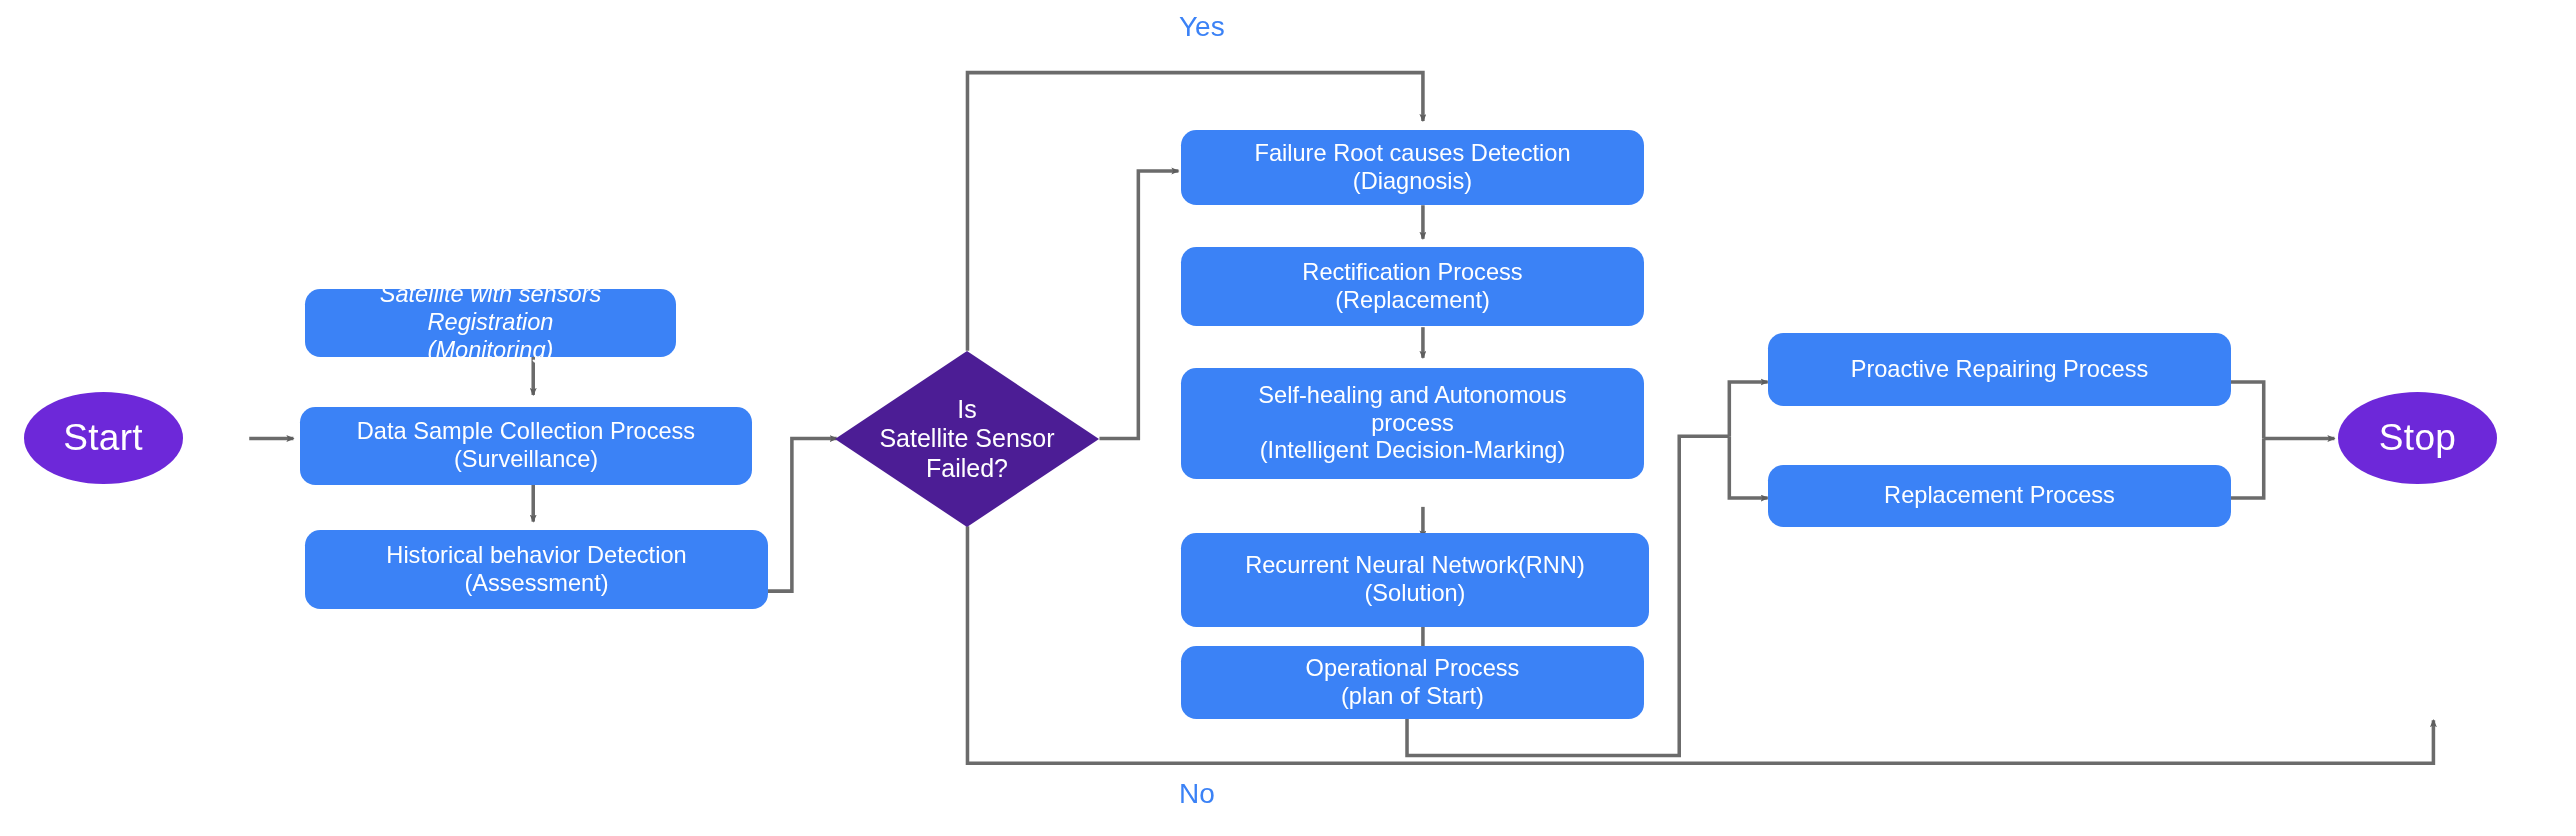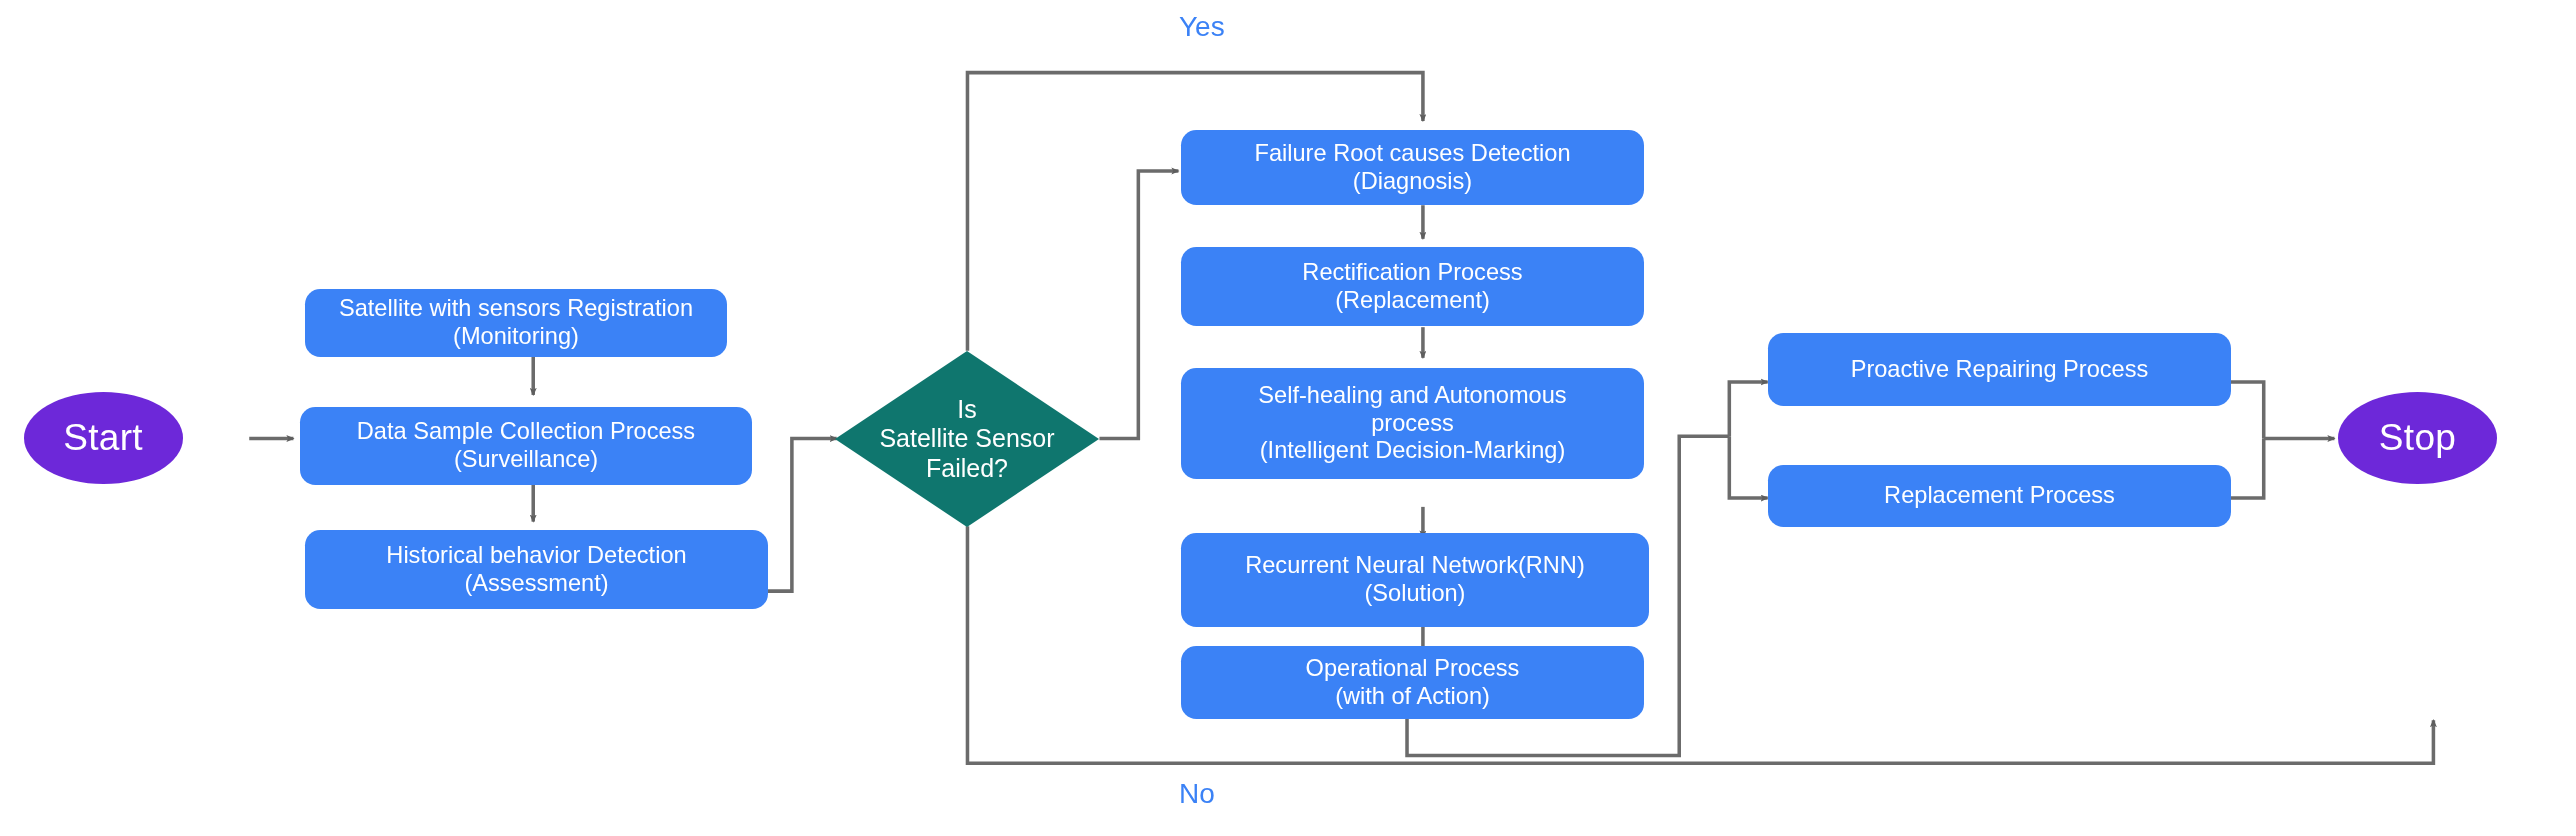--- a/index.html
+++ b/index.html
@@ -18,21 +18,21 @@
 
   .terminator{
      background:#6d28d9;border-radius:50%;
      font-size:37px;letter-spacing:0.3px;
   }
   .process{
      background:#3b82f6;border-radius:15.3px;
      font-size:23.6px;padding:3.5px 10.6px;
   }
   .decision{
-     background:#0f766e;
+     background:#4c1d95;
      clip-path:polygon(50% 0%,100% 50%,50% 100%,0% 50%);
      font-size:25px;
   }
   .decision .dtxt{max-width:74%;}
 
   .edge-label{
      position:absolute;color:#3b82f6;font-size:28px;
      font-family:"Liberation Sans", sans-serif;
      white-space:nowrap;
      margin-left:33px;
@@ -88,21 +88,21 @@
   </svg>
 
   <div class="node terminator" style="left:23.6px;top:392px;width:159px;height:92px;">
     <span>Start</span>
   </div>
 
   <div class="node terminator" style="left:2338px;top:392px;width:159px;height:92px;">
     <span>Stop</span>
   </div>
 
-  <div class="node process" style="left:305px;top:289px;width:422px;height:68px;">
+  <div class="node process" style="left:305px;top:289px;width:371px;height:68px;font-style:italic;">
     <div>
       <div>Satellite with sensors Registration</div>
       <div>(Monitoring)</div>
     </div>
   </div>
 
   <div class="node process" style="left:300px;top:407px;width:452px;height:78px;">
     <div>
       <div>Data Sample Collection Process</div>
       <div>(Surveillance)</div>
@@ -149,21 +149,21 @@
   <div class="node process" style="left:1181px;top:533px;width:468px;height:94px;">
     <div>
       <div>Recurrent Neural Network(RNN)</div>
       <div>(Solution)</div>
     </div>
   </div>
 
   <div class="node process" style="left:1181px;top:646px;width:463px;height:73px;">
     <div>
       <div>Operational Process</div>
-      <div>(with of Action)</div>
+      <div>(plan of Start)</div>
     </div>
   </div>
 
   <div class="node process" style="left:1768px;top:333px;width:463px;height:73px;">
     <div>Proactive Repairing Process</div>
   </div>
 
   <div class="node process" style="left:1768px;top:465px;width:463px;height:62px;">
     <div>Replacement Process</div>
   </div>

